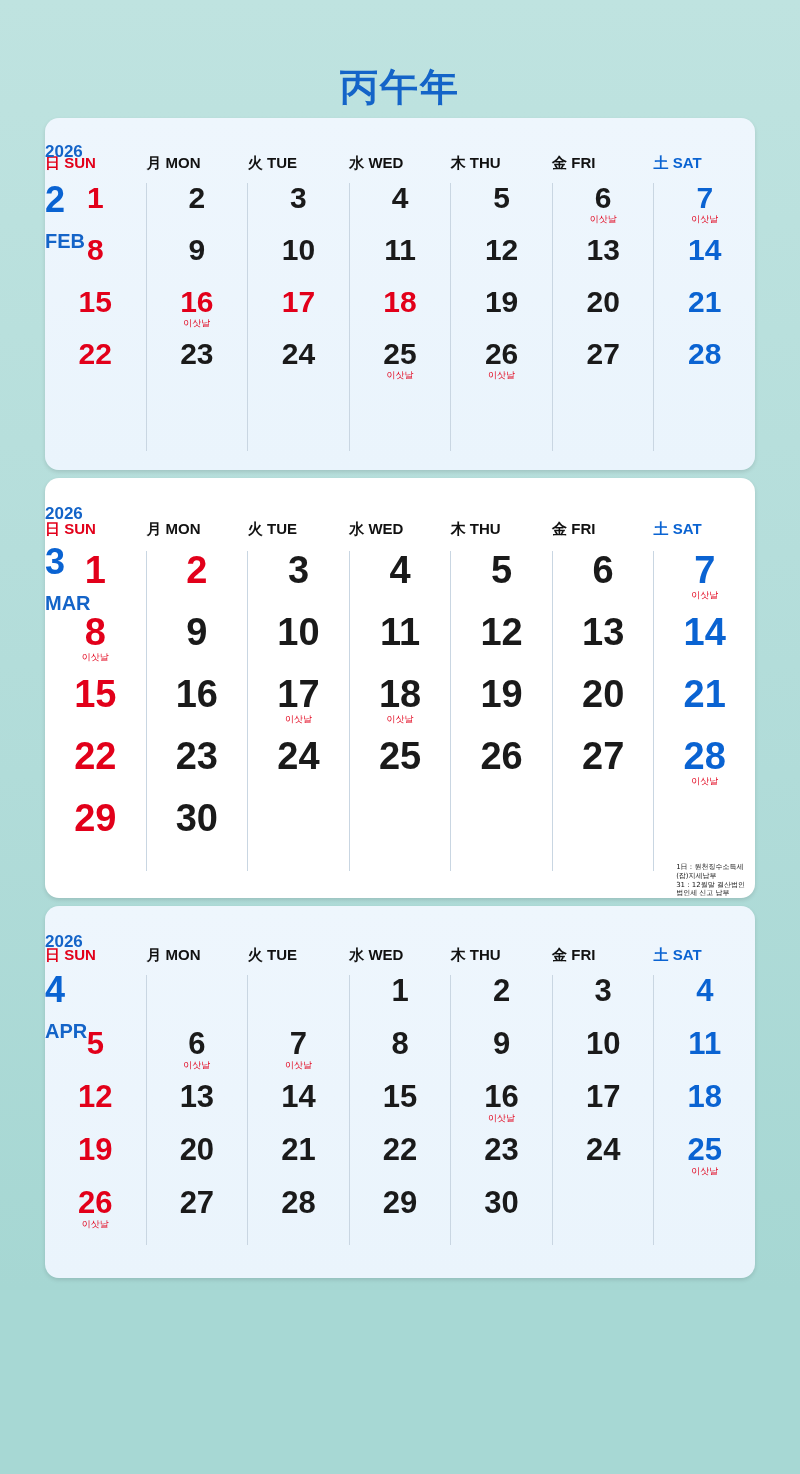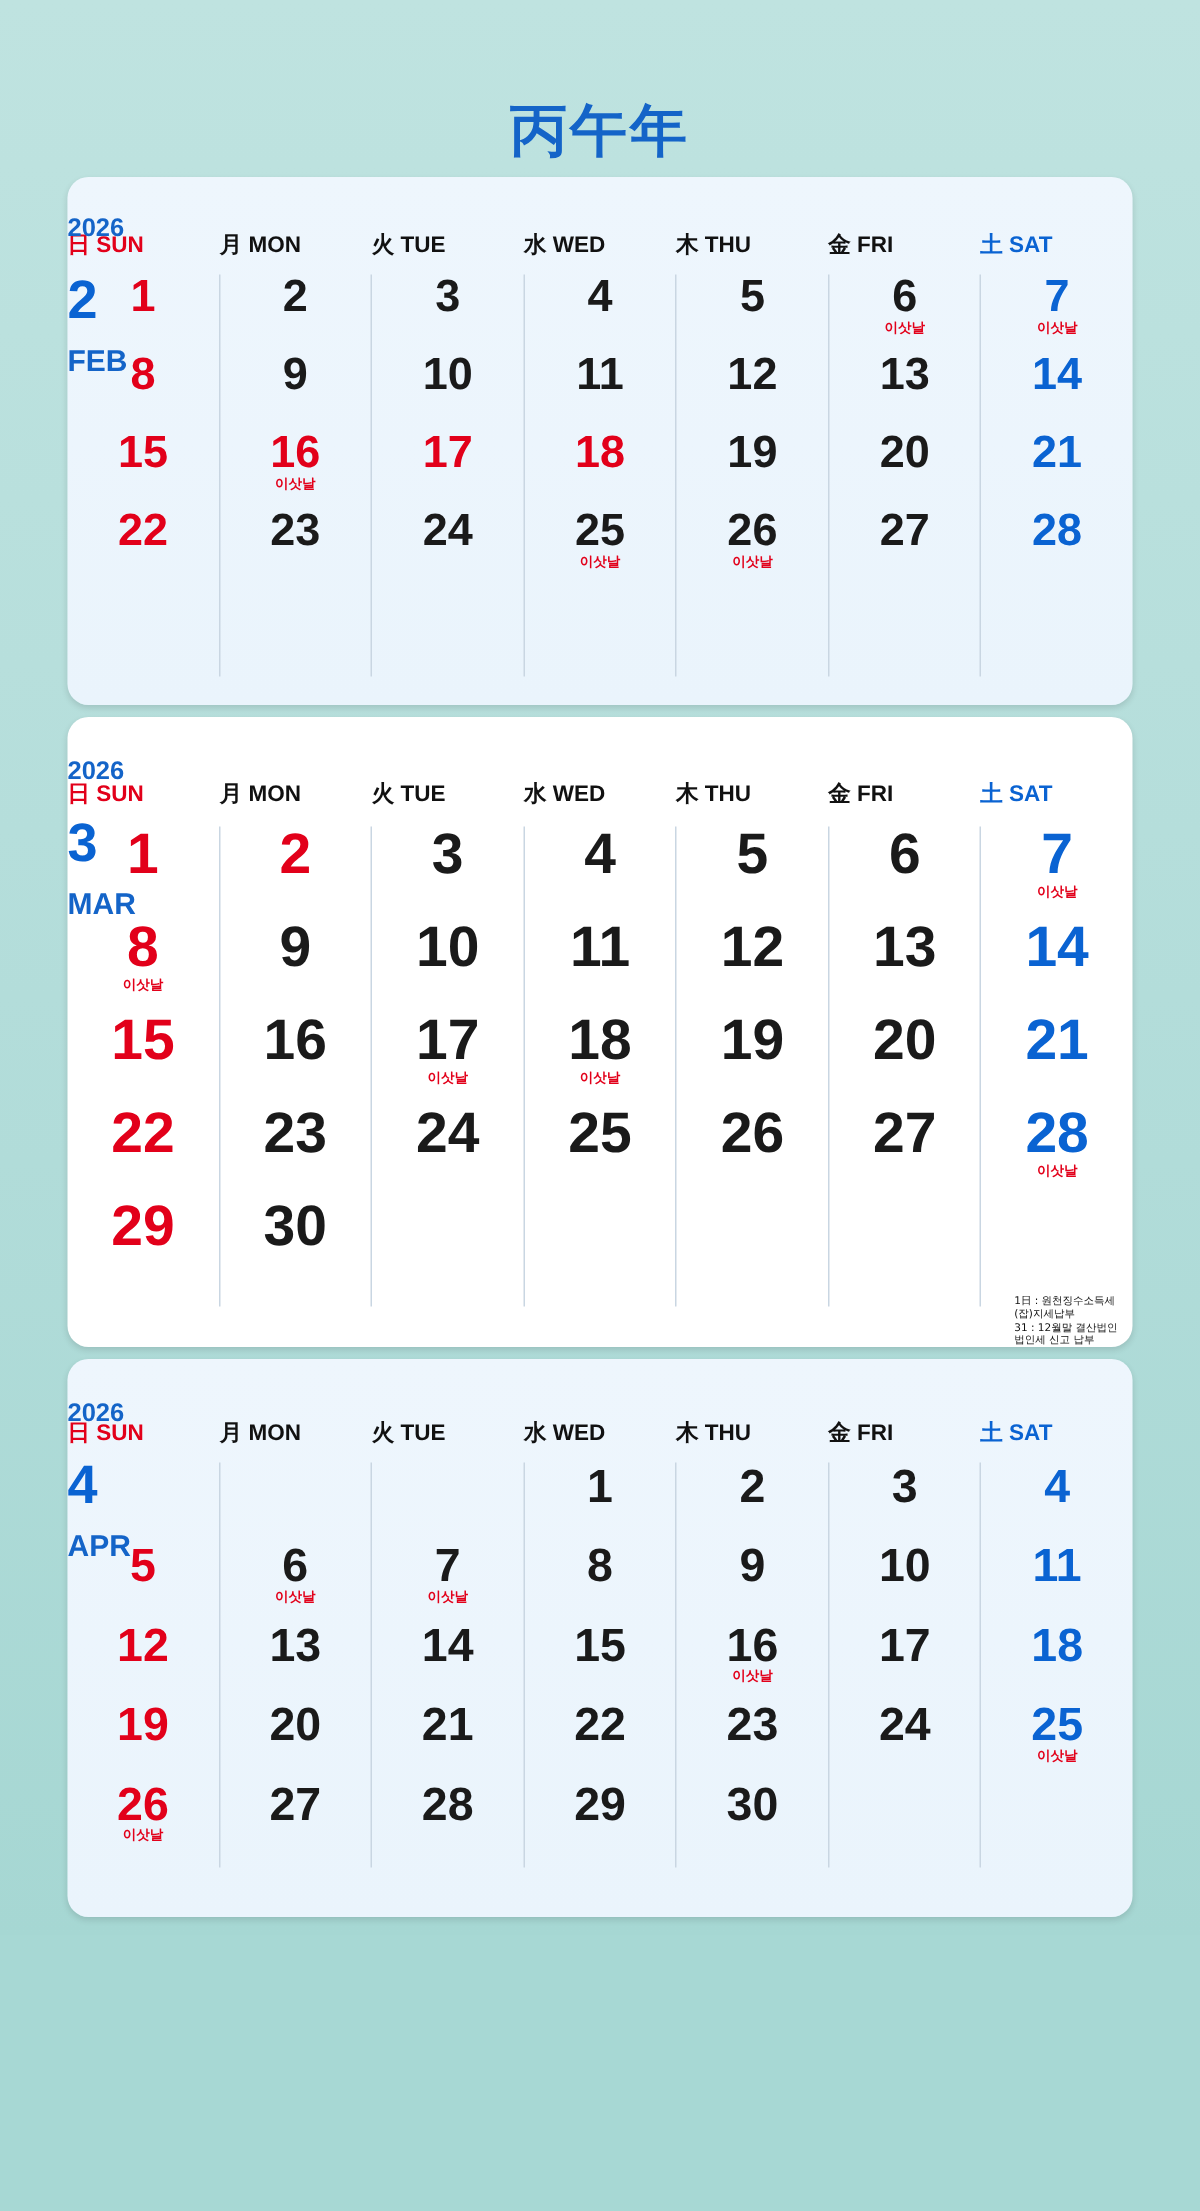--- a/index.html
+++ b/index.html
@@ -137,21 +137,21 @@
   .daynum {
     font-weight: bold;
     line-height: 1;
     font-family: "Liberation Sans", sans-serif;
   }
   .d-black { color: #1a1a1a; }
   .d-red { color: #e2001a; }
   .d-blue { color: #0a63d2; }
   .note {
     font-size: 9px;
-    font-weight: bold;
+    font-weight: normal;
     color: #e2001a;
     line-height: 1;
     margin-top: 2px;
     font-family: "DejaVu Sans", sans-serif;
   }
   .empty { visibility: hidden; }
 
   
   .card-feb .month-header { padding-top: 24px; }
   .card-feb .weekday-row { margin-top: 12px; }

